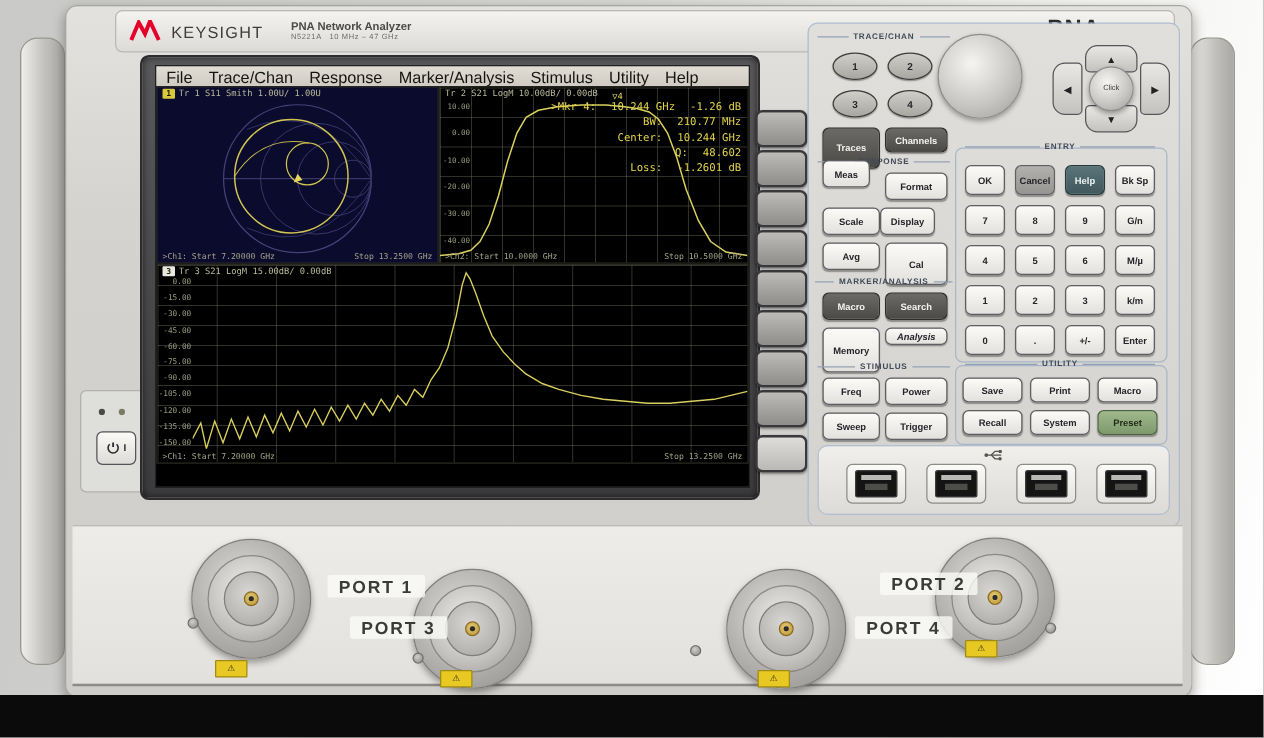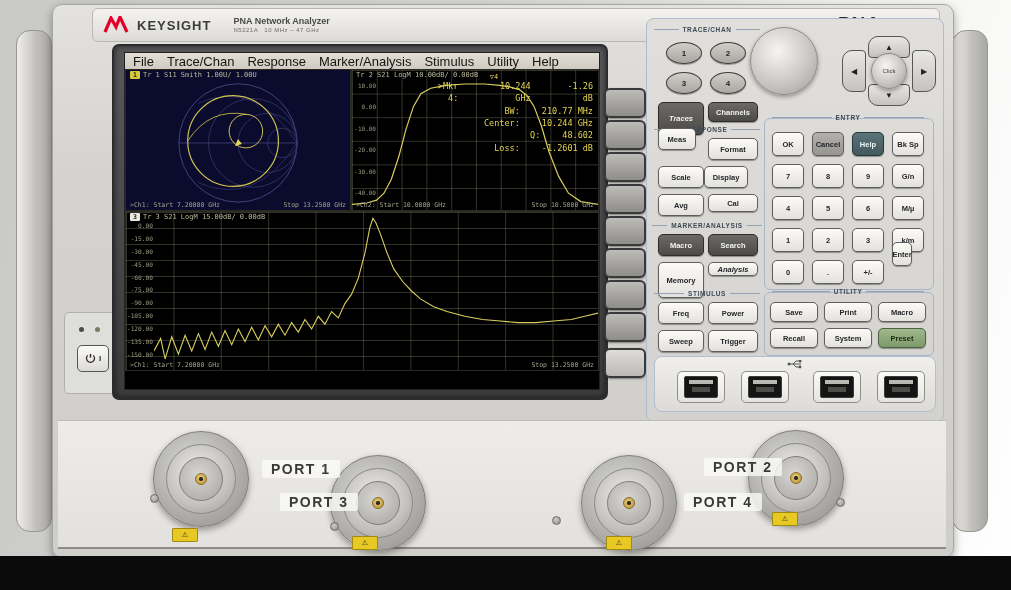--- a/index.html
+++ b/index.html
@@ -9,21 +9,21 @@
   .abs{position:absolute;}
   
   .chassis{left:52px;top:4px;width:900px;height:552px;background:linear-gradient(180deg,#e3e2de,#d4d3cf 30%,#cfcecA 90%);
            border:1px solid #a5a5a1;border-radius:10px;box-shadow:0 4px 10px rgba(0,0,0,.35);}
   .handle{width:34px;height:500px;border-radius:14px;border:1px solid #97978f;
           background:linear-gradient(90deg,#efeeea,#c2c1bd 55%,#a9a8a4);}
   .bottomstrip{left:0;top:556px;width:1011px;height:34px;background:#0b0b0b;}
   .header{left:92px;top:8px;width:846px;height:32px;border-radius:6px;
           background:linear-gradient(180deg,#f4f3ef,#dcdbd7);border:1px solid #b9b8b4;
           display:flex;align-items:center;}
-  .brand{font-weight:bold;font-size:13px;letter-spacing:1px;color:#3c3c3a;margin-left:8px;}
+  .brand{font-weight:normal;font-size:13px;letter-spacing:1px;color:#3c3c3a;margin-left:8px;}
   .prod{margin-left:22px;line-height:1.1;}
   .prod .t1{font-size:9px;font-weight:bold;color:#4a4a48;}
   .prod .t2{font-size:6px;color:#6a6a68;letter-spacing:.5px;}
   .pnabadge{position:absolute;right:58px;top:4px;font-size:19px;font-weight:bold;color:#2b2b29;letter-spacing:1px;}
   
   .powerpanel{left:64px;top:312px;width:54px;height:80px;background:#dededa;border:1px solid #b1b0ac;border-radius:5px;}
   .led{width:5px;height:5px;border-radius:50%;}
   .powerbtn{left:12px;top:32px;width:30px;height:25px;border-radius:5px;border:1.5px solid #55555a;
             background:linear-gradient(180deg,#fbfaf6,#dcdbd7);display:flex;align-items:center;justify-content:center;gap:3px;}
   
@@ -38,21 +38,21 @@
         linear-gradient(90deg,rgba(110,110,90,.45) 1px,transparent 1px);}
   .ptitle{position:absolute;top:1px;left:4px;font-family:"DejaVu Sans Mono",monospace;font-size:7px;color:#b9b99c;white-space:nowrap;display:flex;gap:3px;align-items:center;}
   .badge1{display:inline-block;background:#d8c83c;color:#1b1b00;font-size:6.5px;font-weight:bold;
           padding:0 3px;border-radius:1px;line-height:8px;}
   .pfoot{position:absolute;bottom:1px;left:4px;right:4px;display:flex;justify-content:space-between;
          font-family:"DejaVu Sans Mono",monospace;font-size:6.5px;color:#a2a289;}
   .ylabels{position:absolute;display:flex;flex-direction:column;justify-content:space-between;
            align-items:flex-end;font-family:"DejaVu Sans Mono",monospace;color:#9b9b80;}
   .readout{position:absolute;top:10px;right:5px;width:170px;font-family:"DejaVu Sans Mono",monospace;
            font-size:8.5px;color:#e3d34f;text-align:right;line-height:1.45;}
-  .rrow{display:flex;justify-content:flex-end;gap:22px;}
+  .rrow{display:flex;justify-content:flex-end;gap:12px;}
   .tracesvg{position:absolute;left:0;top:0;width:100%;height:100%;}
   .statusbar{left:0;bottom:0;width:100%;height:18px;background:linear-gradient(180deg,#e0dcd2,#c8c4ba);
              font-size:9px;color:#24241e;}
   .statusbar span{position:absolute;top:3px;}
   
   .softkey{left:604px;width:38px;height:26px;border-radius:6px;border:2px solid #39393b;
            background:linear-gradient(180deg,#bdbcb8,#8e8d89);box-shadow:0 1px 2px rgba(0,0,0,.4);}
   .softkey.lite{background:linear-gradient(180deg,#deddd9,#bab9b5);}
   
   .cpanel{left:646px;top:18px;width:296px;height:402px;background:linear-gradient(180deg,#e0dfdb,#d3d2ce);
@@ -252,21 +252,21 @@
   <div class="abs softkey" style="top:312px;"></div>
   <div class="abs softkey lite" style="top:348px;"></div>
 
   <div class="abs cpanel"></div>
 
   <div class="abs seclabel" style="left:654px;top:26px;width:106px;">TRACE/CHAN</div>
   <div class="abs btn oval" style="left:666px;top:42px;width:36px;height:22px;">1</div>
   <div class="abs btn oval" style="left:710px;top:42px;width:36px;height:22px;">2</div>
   <div class="abs btn oval" style="left:666px;top:72px;width:36px;height:22px;">3</div>
   <div class="abs btn oval" style="left:710px;top:72px;width:36px;height:22px;">4</div>
-  <div class="abs btn dark" style="left:658px;top:102px;width:46px;height:33px;font-style:italic;">Traces</div>
+  <div class="abs btn dark" style="left:658px;top:102px;width:46px;height:33px;">Traces</div>
   <div class="abs btn dark" style="left:708px;top:102px;width:50px;height:20px;">Channels</div>
 
   <div class="abs knob" style="left:750px;top:27px;width:66px;height:66px;"></div>
   <div class="abs" style="left:838px;top:22px;width:100px;height:96px;">
     <div class="abs navpetal" style="left:30px;top:14px;width:40px;height:20px;border-radius:10px 10px 4px 4px;">
         <span>▲</span>
       </div>
     <div class="abs navpetal" style="left:30px;top:62px;width:40px;height:20px;border-radius:4px 4px 10px 10px;">
         <span>▼</span>
       </div>
@@ -278,21 +278,21 @@
       </div>
     <div class="abs knob" style="left:33px;top:31px;width:34px;height:34px;display:flex;align-items:center;justify-content:center;font-size:6px;color:#444;">Click</div>
   </div>
 
   <div class="abs seclabel" style="left:654px;top:126px;width:106px;">RESPONSE</div>
   <div class="abs btn" style="left:658px;top:128px;width:38px;height:22px;">Meas</div>
   <div class="abs btn" style="left:708px;top:138px;width:50px;height:22px;">Format</div>
   <div class="abs btn" style="left:658px;top:166px;width:46px;height:22px;">Scale</div>
   <div class="abs btn" style="left:704px;top:166px;width:44px;height:22px;">Display</div>
   <div class="abs btn" style="left:658px;top:194px;width:46px;height:22px;">Avg</div>
-  <div class="abs btn" style="left:708px;top:194px;width:50px;height:18px;">Cal</div>
+  <div class="abs btn" style="left:708px;top:194px;width:50px;height:34px;">Cal</div>
 
   <div class="abs seclabel" style="left:652px;top:222px;width:110px;">MARKER/ANALYSIS</div>
   <div class="abs btn dark" style="left:658px;top:234px;width:46px;height:22px;">Macro</div>
   <div class="abs btn dark" style="left:708px;top:234px;width:50px;height:22px;">Search</div>
   <div class="abs btn" style="left:658px;top:262px;width:46px;height:36px;">Memory</div>
   <div class="abs btn" style="left:708px;top:262px;width:50px;height:14px;font-style:italic;">Analysis</div>
 
   <div class="abs seclabel" style="left:654px;top:290px;width:106px;">STIMULUS</div>
   <div class="abs btn" style="left:658px;top:302px;width:46px;height:22px;">Freq</div>
   <div class="abs btn" style="left:708px;top:302px;width:50px;height:22px;">Power</div>
@@ -313,21 +313,21 @@
   <div class="abs btn" style="left:812px;top:196px;width:32px;height:24px;">5</div>
   <div class="abs btn" style="left:852px;top:196px;width:32px;height:24px;">6</div>
   <div class="abs btn" style="left:892px;top:196px;width:32px;height:24px;">M/µ</div>
   <div class="abs btn" style="left:772px;top:228px;width:32px;height:24px;">1</div>
   <div class="abs btn" style="left:812px;top:228px;width:32px;height:24px;">2</div>
   <div class="abs btn" style="left:852px;top:228px;width:32px;height:24px;">3</div>
   <div class="abs btn" style="left:892px;top:228px;width:32px;height:24px;">k/m</div>
   <div class="abs btn" style="left:772px;top:260px;width:32px;height:24px;">0</div>
   <div class="abs btn" style="left:812px;top:260px;width:32px;height:24px;">.</div>
   <div class="abs btn" style="left:852px;top:260px;width:32px;height:24px;">+/-</div>
-  <div class="abs btn" style="left:892px;top:242px;width:20px;height:24px;">Enter</div>
+  <div class="abs btn" style="left:892px;top:260px;width:32px;height:24px;">Enter</div>
 
   <div class="abs" style="left:764px;top:292px;width:168px;height:62px;border:1px solid #a8b6c8;border-radius:6px;"></div>
   <div class="abs seclabel" style="left:772px;top:288px;width:152px;">UTILITY</div>
   <div class="abs btn" style="left:770px;top:302px;width:48px;height:20px;">Save</div>
   <div class="abs btn" style="left:824px;top:302px;width:48px;height:20px;">Print</div>
   <div class="abs btn" style="left:878px;top:302px;width:48px;height:20px;">Macro</div>
   <div class="abs btn" style="left:770px;top:328px;width:48px;height:20px;">Recall</div>
   <div class="abs btn" style="left:824px;top:328px;width:48px;height:20px;">System</div>
   <div class="abs btn green" style="left:878px;top:328px;width:48px;height:20px;">Preset</div>
 

